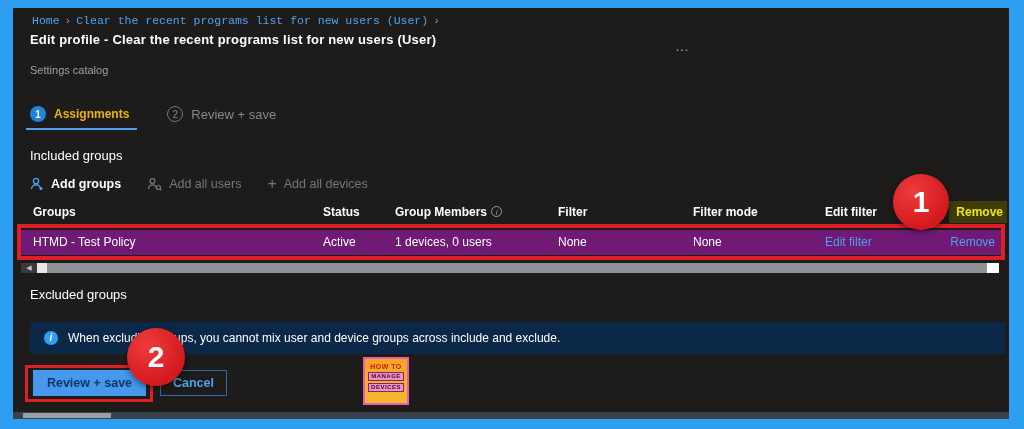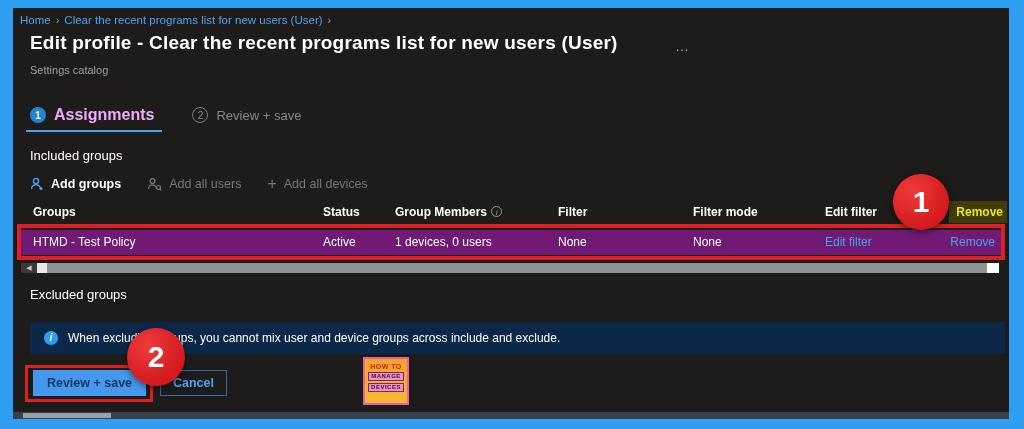--- a/index.html
+++ b/index.html
@@ -1,36 +1,36 @@
 <!DOCTYPE html>
 <html><head>
 <meta charset="utf-8">
 <style>
   * { margin:0; padding:0; box-sizing:border-box; }
   body { font-family:"Liberation Sans", sans-serif; }
   .stage { position:relative; width:1024px; height:429px; background:#2e9ef0; overflow:hidden; }
   .content { position:absolute; left:13px; top:8px; width:996px; height:404px; background:#1d1c1b; overflow:hidden; }
 
   
-  .breadcrumb { position:absolute; left:7px; top:6px; font-size:11.5px; color:#8a8886; white-space:nowrap; }
+  .breadcrumb { position:absolute; left:19px; top:6px; font-size:11.5px; color:#8a8886; white-space:nowrap;font-family:Liberation Mono, monospace; }
   .breadcrumb a { color:#4ca2ee; text-decoration:none; cursor:pointer; }
   .crumb-sep { color:#9d9b99; margin:0 5px; font-size:11px; }
 
   
-  .page-title { position:absolute; left:17px; top:24px; font-size:19px; font-weight:bold; color:#ffffff; letter-spacing:0.2px; }
+  .page-title { position:absolute; left:17px; top:24px; font-size:13px; font-weight:bold; color:#ffffff; letter-spacing:0.2px; }
   .title-ellipsis { position:absolute; left:662px; top:30px; color:#a8a6a4; font-size:14px; letter-spacing:1px; cursor:pointer; }
   .subtitle { position:absolute; left:17px; top:56px; font-size:11px; color:#a19f9d; }
 
   
   .tabs { position:absolute; left:17px; top:98px; display:flex; gap:38px; }
   .tab { display:flex; align-items:center; gap:8px; padding-bottom:8px; cursor:pointer; position:relative; }
   .tab-badge { width:16px; height:16px; border-radius:50%; font-size:10px; display:flex; align-items:center; justify-content:center; }
   .tab.active .tab-badge { background:#1f84d8; color:#ffffff; font-weight:bold; }
   .tab.inactive .tab-badge { border:1px solid #7a7875; color:#8a8886; }
-  .tab.active .tab-label { color:#f0abfc; font-weight:bold; font-size:16px; }
+  .tab.active .tab-label { color:#eab308; font-weight:bold; font-size:12px; }
   .tab.inactive .tab-label { color:#8a8886; font-size:13px; }
   .tab.active::after { content:""; position:absolute; left:-4px; right:-8px; bottom:0; height:2px; background:#4ca2ee; }
 
   .section-label { position:absolute; left:17px; font-size:13px; color:#ffffff; }
 
   
   .toolbar { position:absolute; left:17px; top:167px; display:flex; gap:26px; align-items:center; }
   .tool-btn { display:flex; align-items:center; gap:7px; font-size:12.5px; cursor:pointer; }
   .tool-btn.enabled { color:#ffffff; font-weight:bold; }
   .tool-btn.disabled { color:#797775; }

